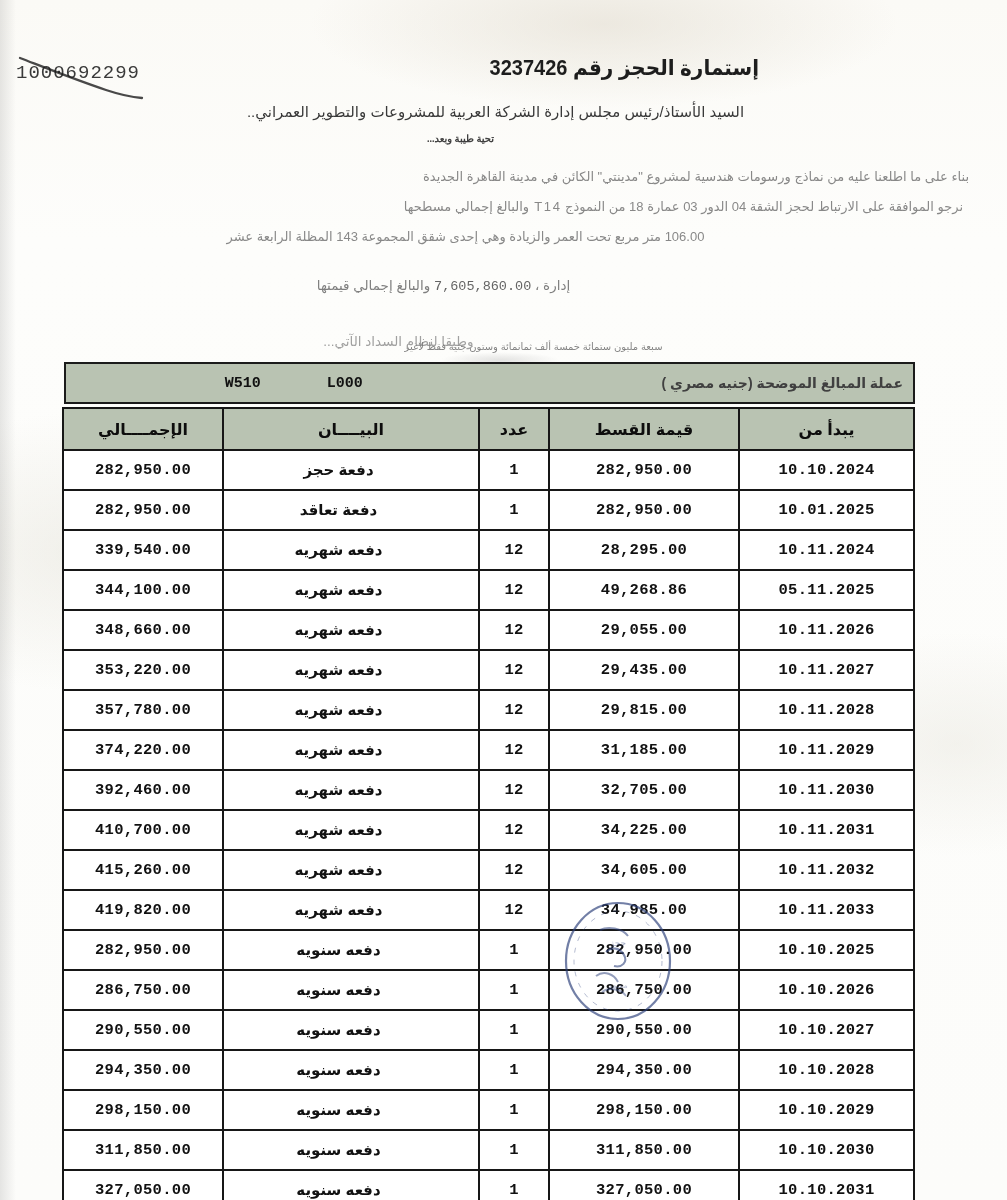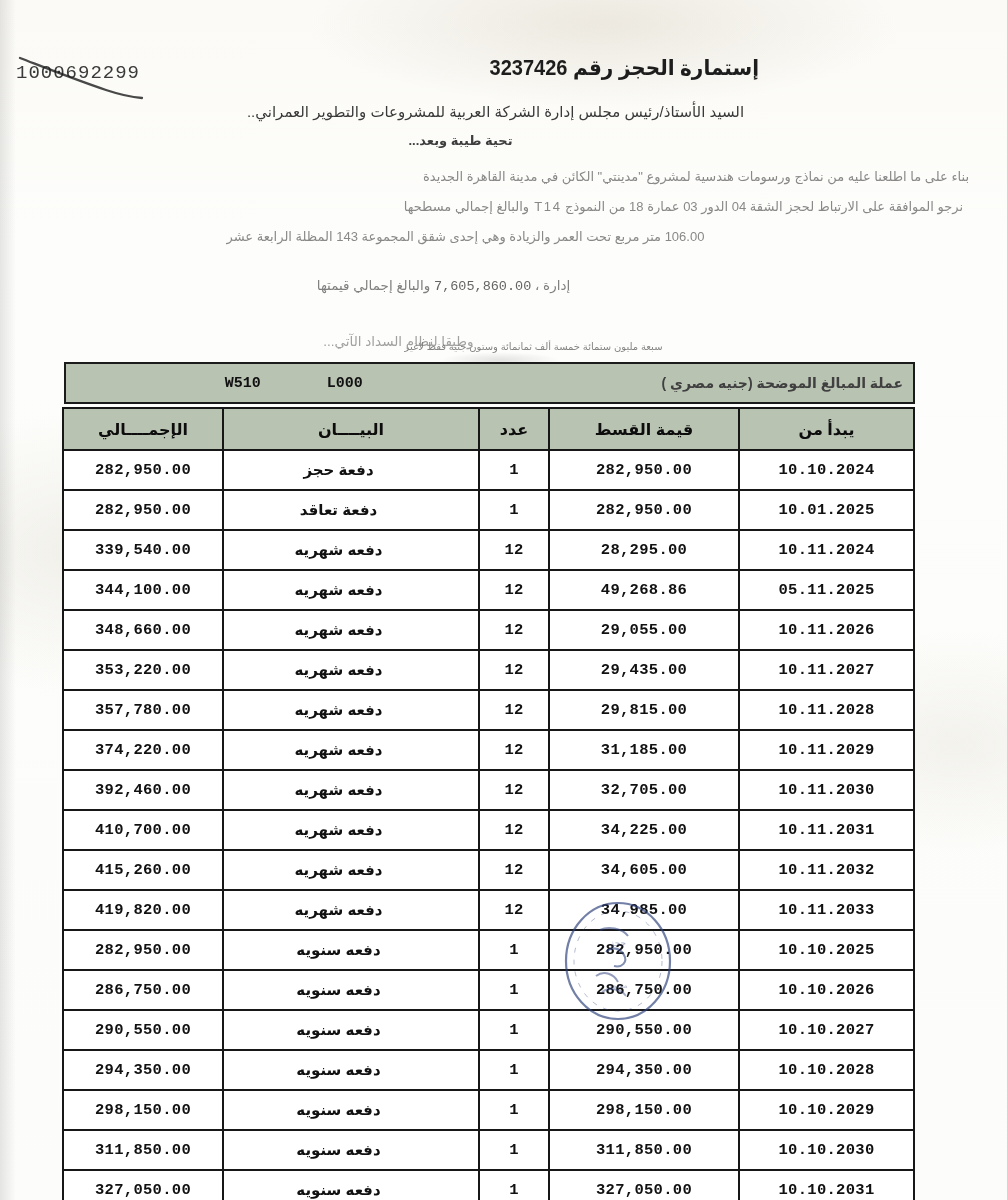--- a/index.html
+++ b/index.html
@@ -44,24 +44,25 @@
   .addr-line{
     position:absolute;top:103px;left:0;right:16px;
     text-align:center;
     font-size:15px;font-weight:normal;color:#2b2b2b;
     letter-spacing:2.2px;
     opacity:.93;
   }
   .greet-line{
     position:absolute;top:133px;left:0;right:0;
     text-align:center;
-    font-size:13px;font-weight:bold;color:#2b2b2b;
+    font-size:10px;font-weight:bold;color:#2b2b2b;
     letter-spacing:2.2px;
     padding-right:86px;
     opacity:.9;
+    font-family:Liberation Serif, serif;
   }
 
   
   .body-para{
     position:absolute;top:162px;right:38px;left:22px;
     color:#6f6f6f;
     font-size:13px;
     line-height:30px;
     letter-spacing:1.6px;
     opacity:.82;

